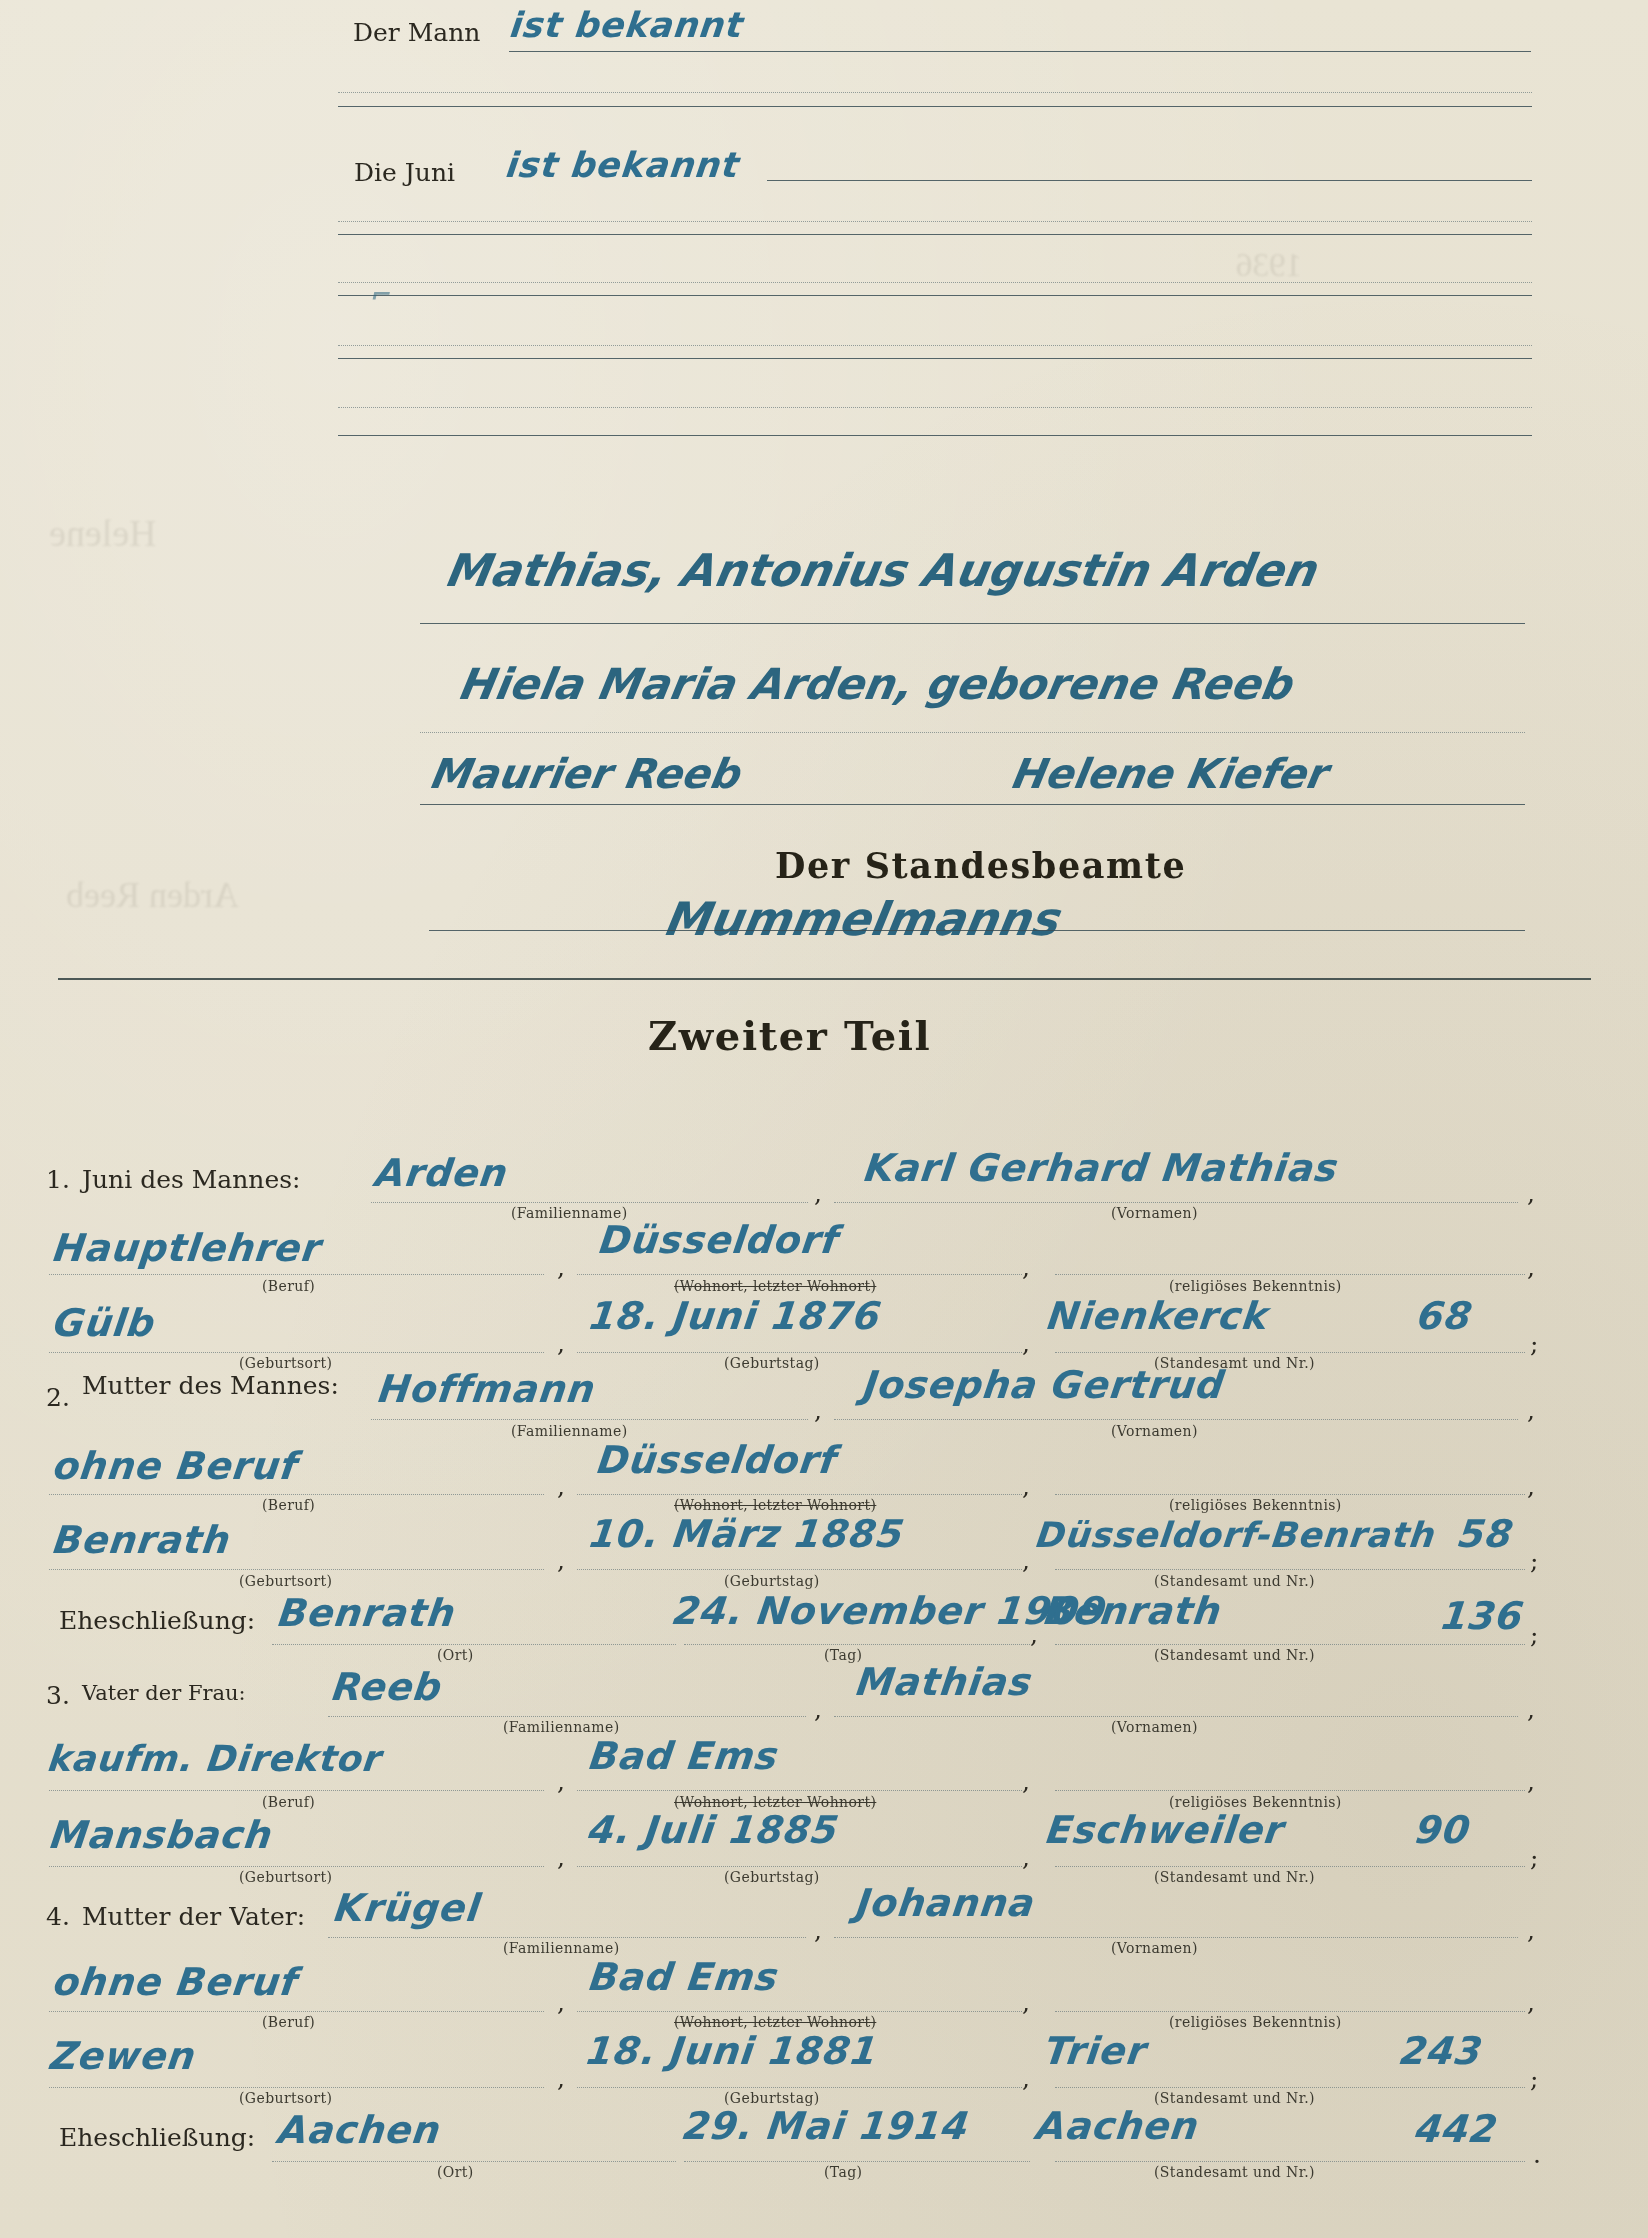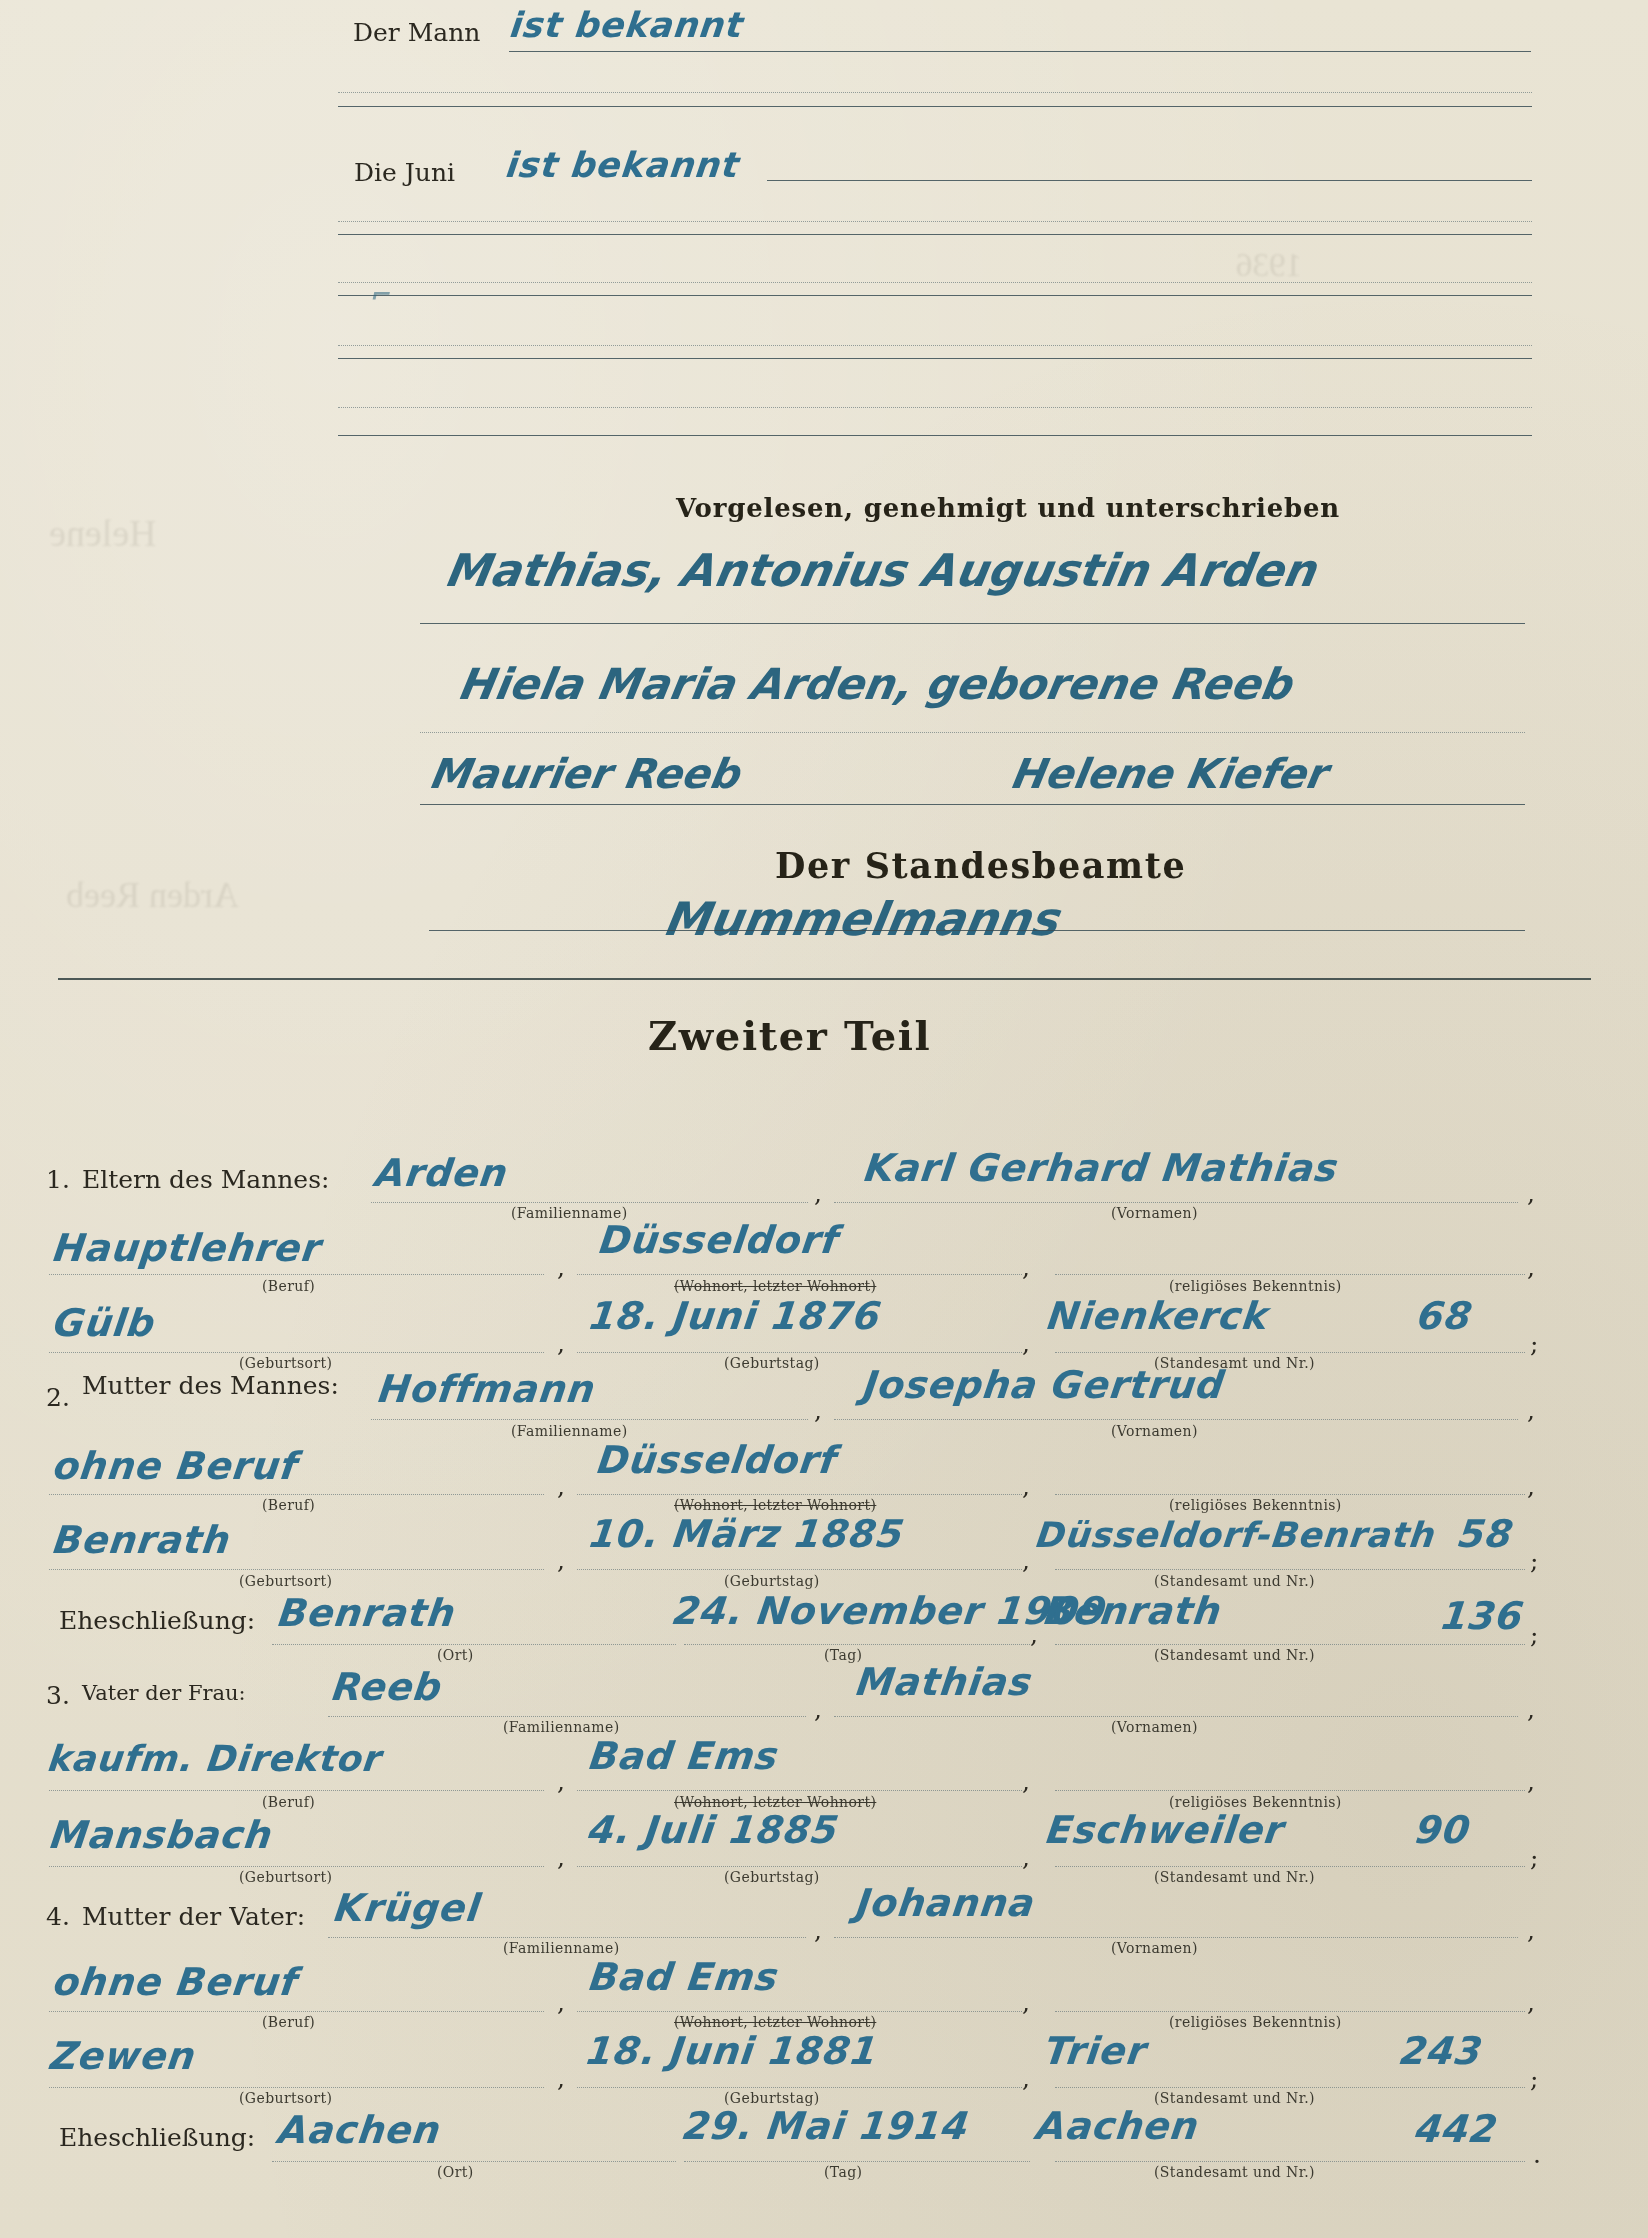--- a/index.html
+++ b/index.html
@@ -93,42 +93,41 @@
   <div class="rule dotted" style="left:338px;top:221px;width:1194px;"></div>
   <div class="rule" style="left:338px;top:234px;width:1194px;"></div>
   <div class="rule dotted" style="left:338px;top:282px;width:1194px;"></div>
   <div class="rule" style="left:338px;top:295px;width:1194px;"></div>
   <div class="rule dotted" style="left:338px;top:345px;width:1194px;"></div>
   <div class="rule" style="left:338px;top:358px;width:1194px;"></div>
   <div class="rule dotted" style="left:338px;top:407px;width:1194px;"></div>
   <div class="rule" style="left:338px;top:435px;width:1194px;"></div>
   <div class="sig" style="left:371px;top:280px;font-size:25px;opacity:.55;">⌐</div>
 
-  <div class="h-big" style="left:676px;top:493px;font-size:26px;letter-spacing:0.8px;">Vorgelesen, genehmigt und unterschrieben</div>
 
   <div class="sig" style="left:449px;top:544px;font-size:45px;">Mathias, Antonius Augustin Arden</div>
   <div class="rule" style="left:420px;top:623px;width:1105px;"></div>
 
   <div class="sig" style="left:462px;top:659px;font-size:43px;">Hiela Maria Arden, geborene Reeb</div>
   <div class="rule dotted" style="left:420px;top:732px;width:1105px;"></div>
 
   <div class="sig" style="left:433px;top:750px;font-size:41px;">Maurier Reeb</div>
   <div class="sig" style="left:1014px;top:750px;font-size:41px;">Helene Kiefer</div>
   <div class="rule" style="left:420px;top:804px;width:1105px;"></div>
 
   <div class="h-big" style="left:775px;top:845px;font-size:35px;">Der Standesbeamte</div>
   <div class="sig" style="left:668px;top:892px;font-size:46px;">Mummelmanns</div>
   <div class="rule" style="left:429px;top:930px;width:1096px;"></div>
 
   <div class="divider" style="top:978px;"></div>
 
   <div class="h-big" style="left:648px;top:1012px;font-size:40px;">Zweiter Teil</div>
 
   <div class="lbl" style="left:46px;top:1165px;font-size:25px;">1.</div>
-  <div class="lbl" style="left:82px;top:1165px;font-size:25px;">Eltern des Mannes:</div>
+  <div class="lbl" style="left:82px;top:1165px;font-size:25px;">Juni des Mannes:</div>
   <div class="hand" style="position:absolute;left:376px;top:1151px;font-size:38px;">Arden</div>
   <div class="rule dotted" style="left:371px;top:1202px;width:437px;"></div>
   <div class="cap" style="left:511px;top:1205px;">(Familienname)</div>
   <div class="punct" style="left:814px;top:1179px;font-size:25px;">,</div>
   <div class="hand" style="position:absolute;left:865px;top:1146px;font-size:38px;">Karl Gerhard Mathias</div>
   <div class="rule dotted" style="left:834px;top:1202px;width:684px;"></div>
   <div class="cap" style="left:1111px;top:1205px;">(Vornamen)</div>
   <div class="punct" style="left:1527px;top:1179px;font-size:25px;">,</div>
 
   <div class="hand" style="position:absolute;left:54px;top:1226px;font-size:38px;">Hauptlehrer</div>

